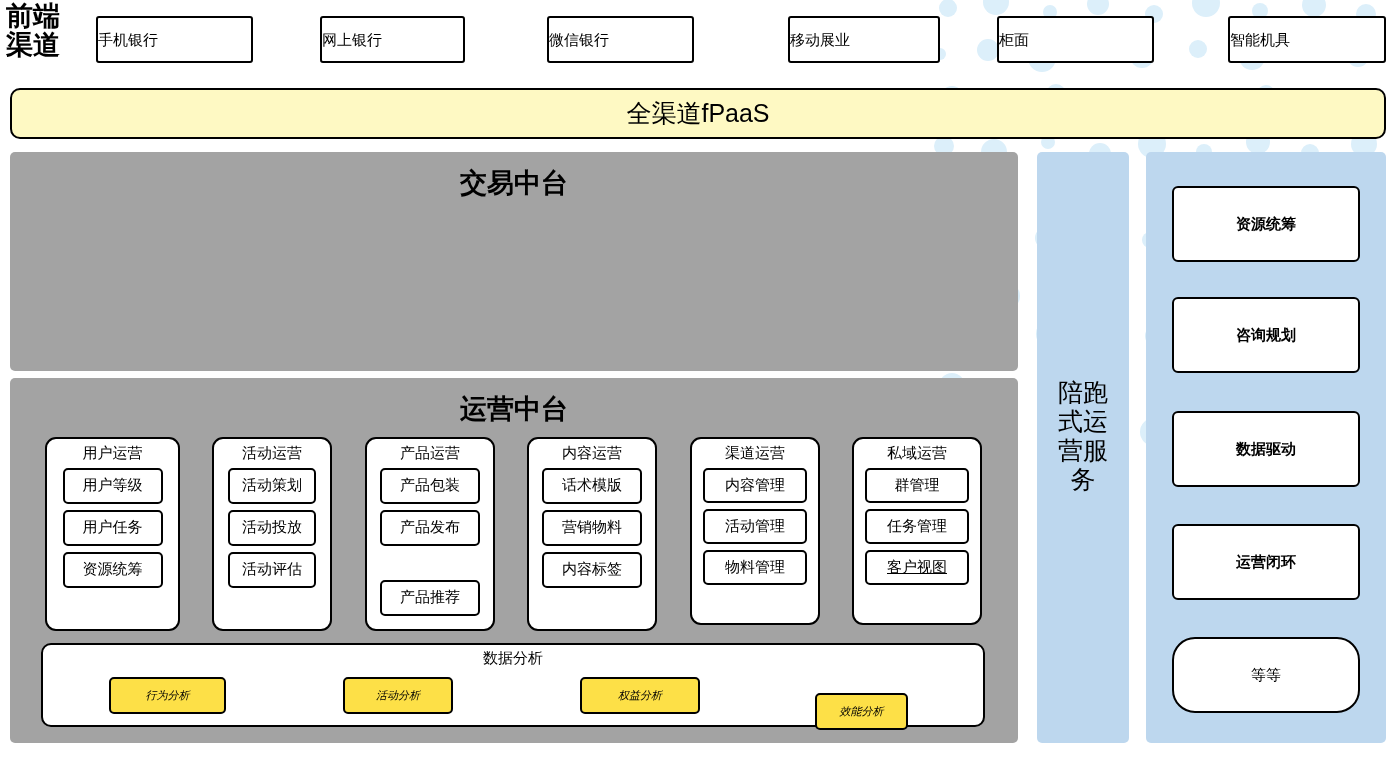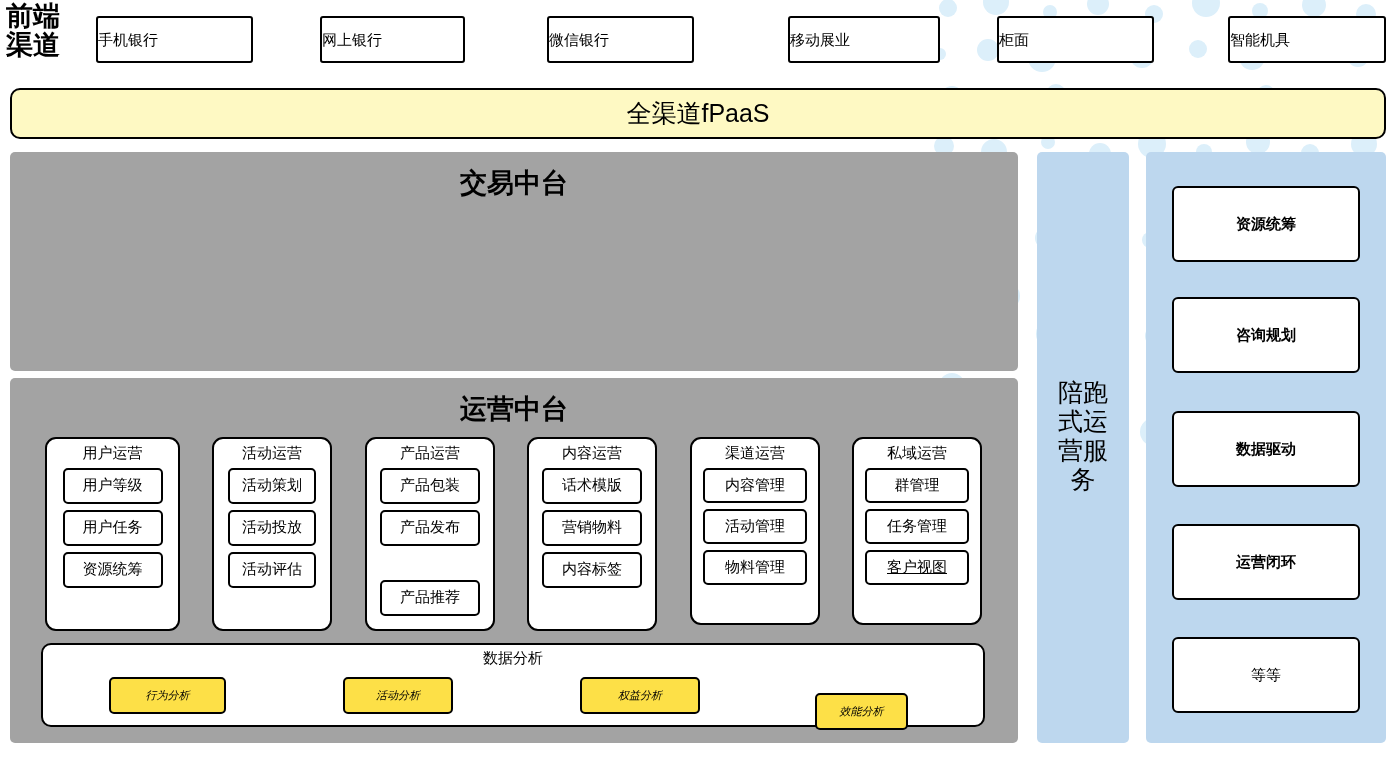--- a/index.html
+++ b/index.html
@@ -169,21 +169,21 @@
     position: absolute;
     background: #fff;
     border: 2.6px solid #000;
     border-radius: 6px;
     display: flex; align-items: center; justify-content: center;
     font-size: 15px;
     font-weight: bold;
     color: #000;
     z-index: 3;
   }
-  .svc-box.plain { font-weight: normal; }
+  .svc-box.plain { font-weight: normal; border-radius: 23px; }
 </style>
 </head>
 <body>
 
 <div id="stage">
 
   <svg id="dots" viewBox="0 0 470 470">
     <g fill="#DCEFFA">
       <circle cx="18" cy="14" r="9"></circle>  
         <circle cx="66" cy="8" r="13"></circle>

